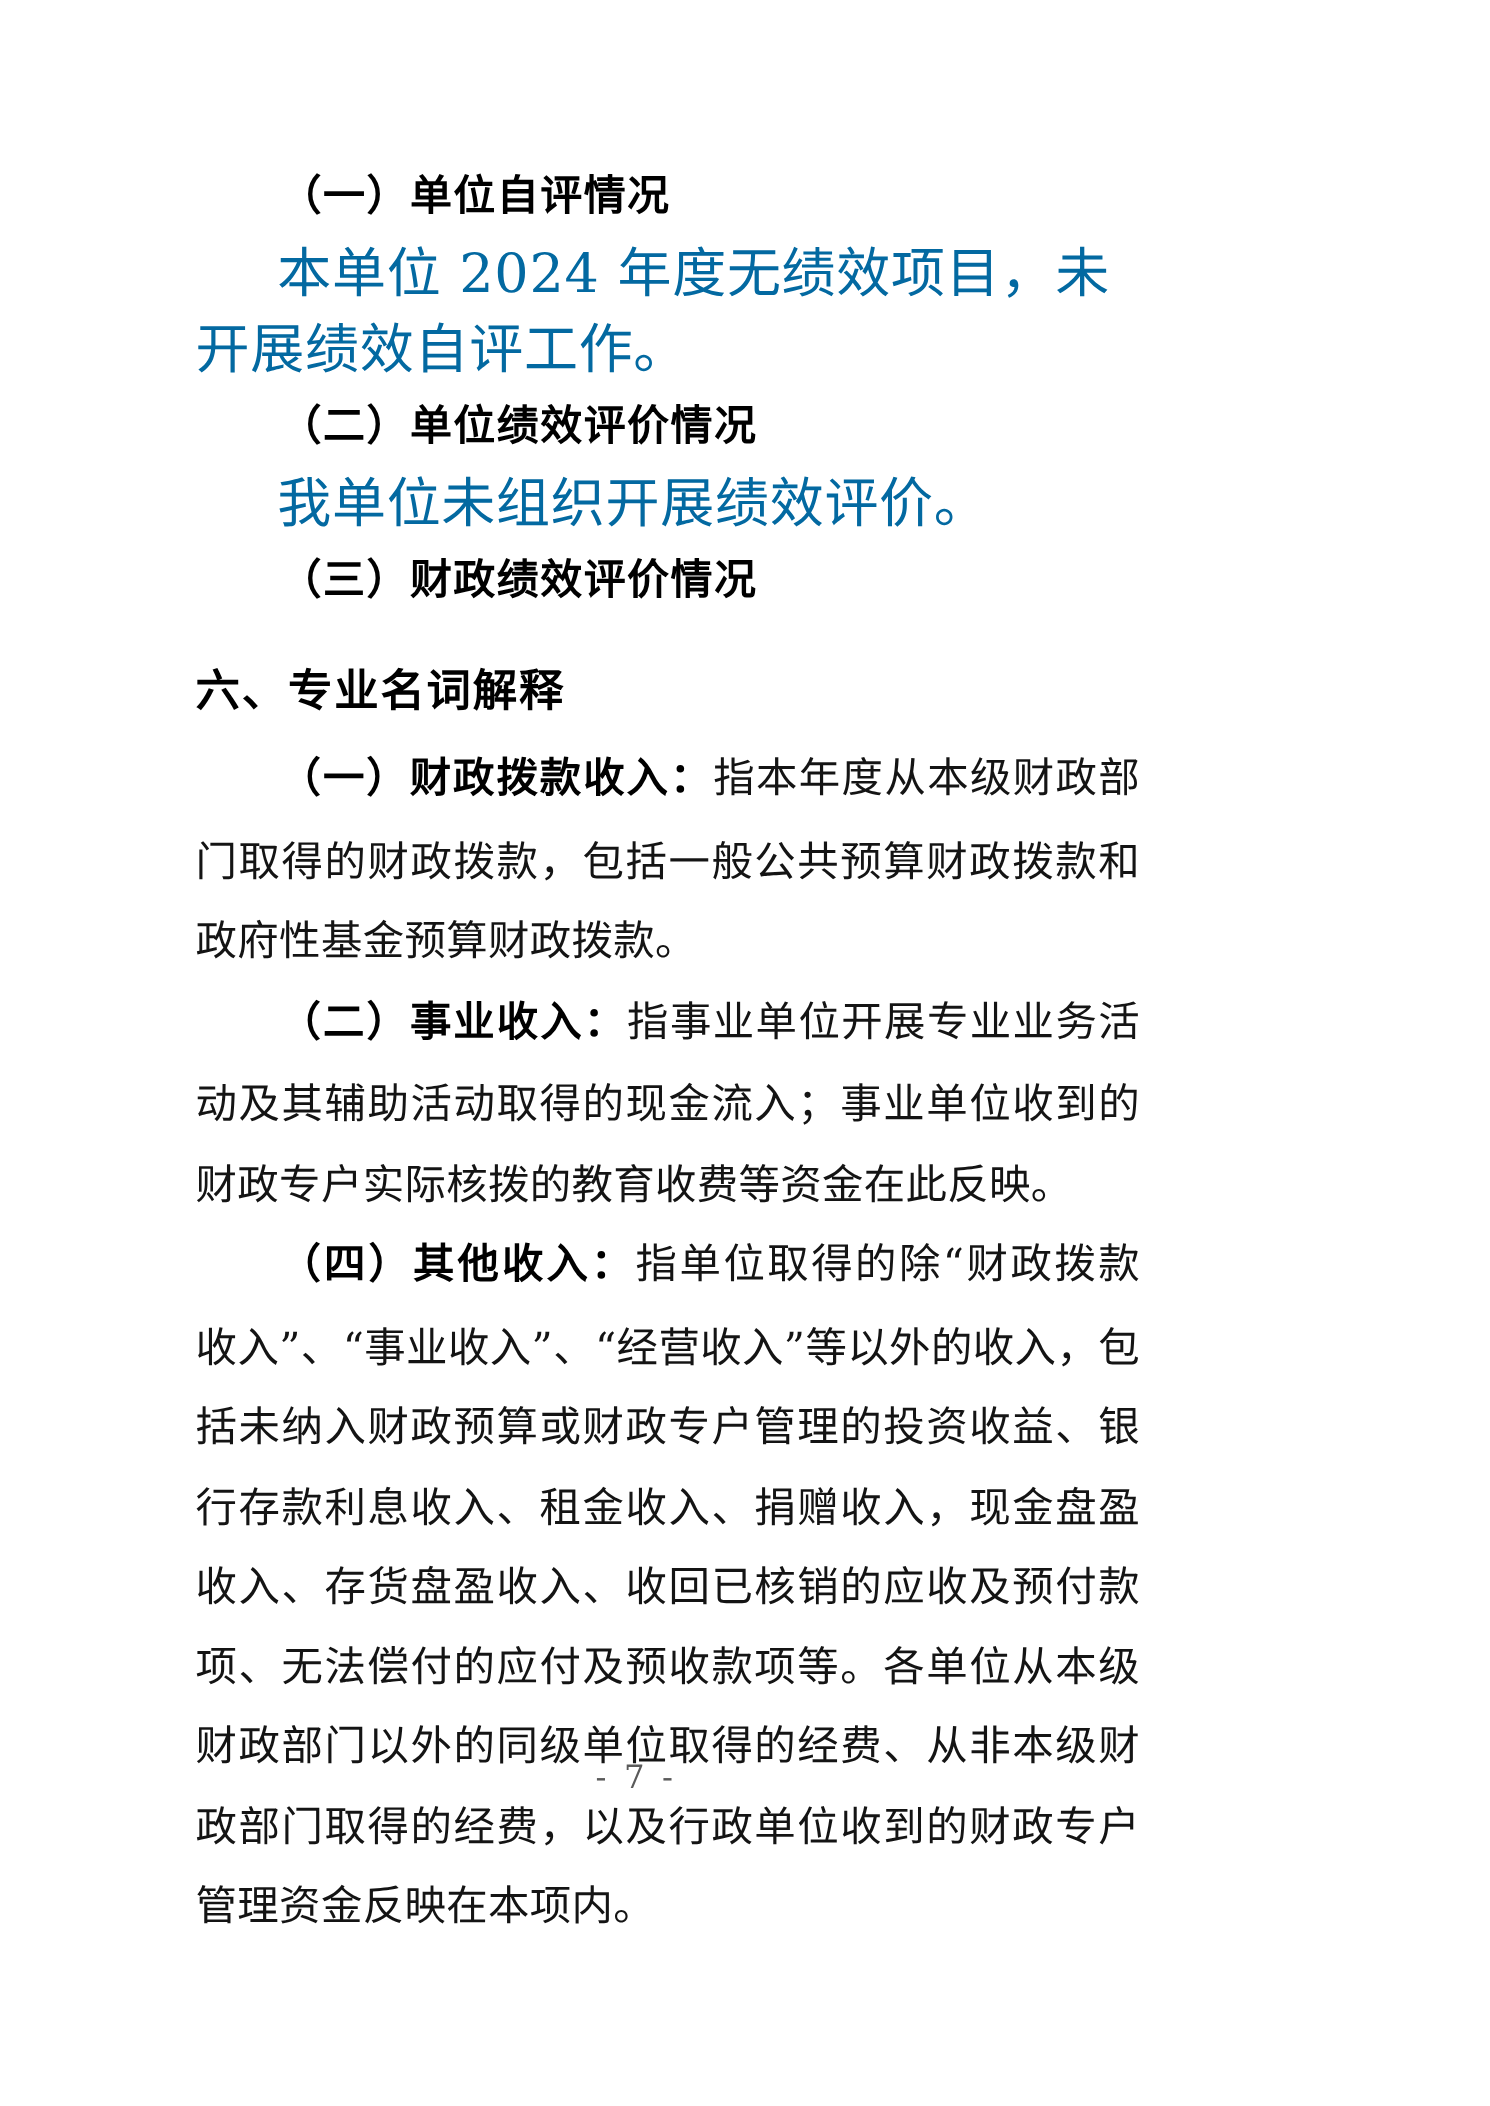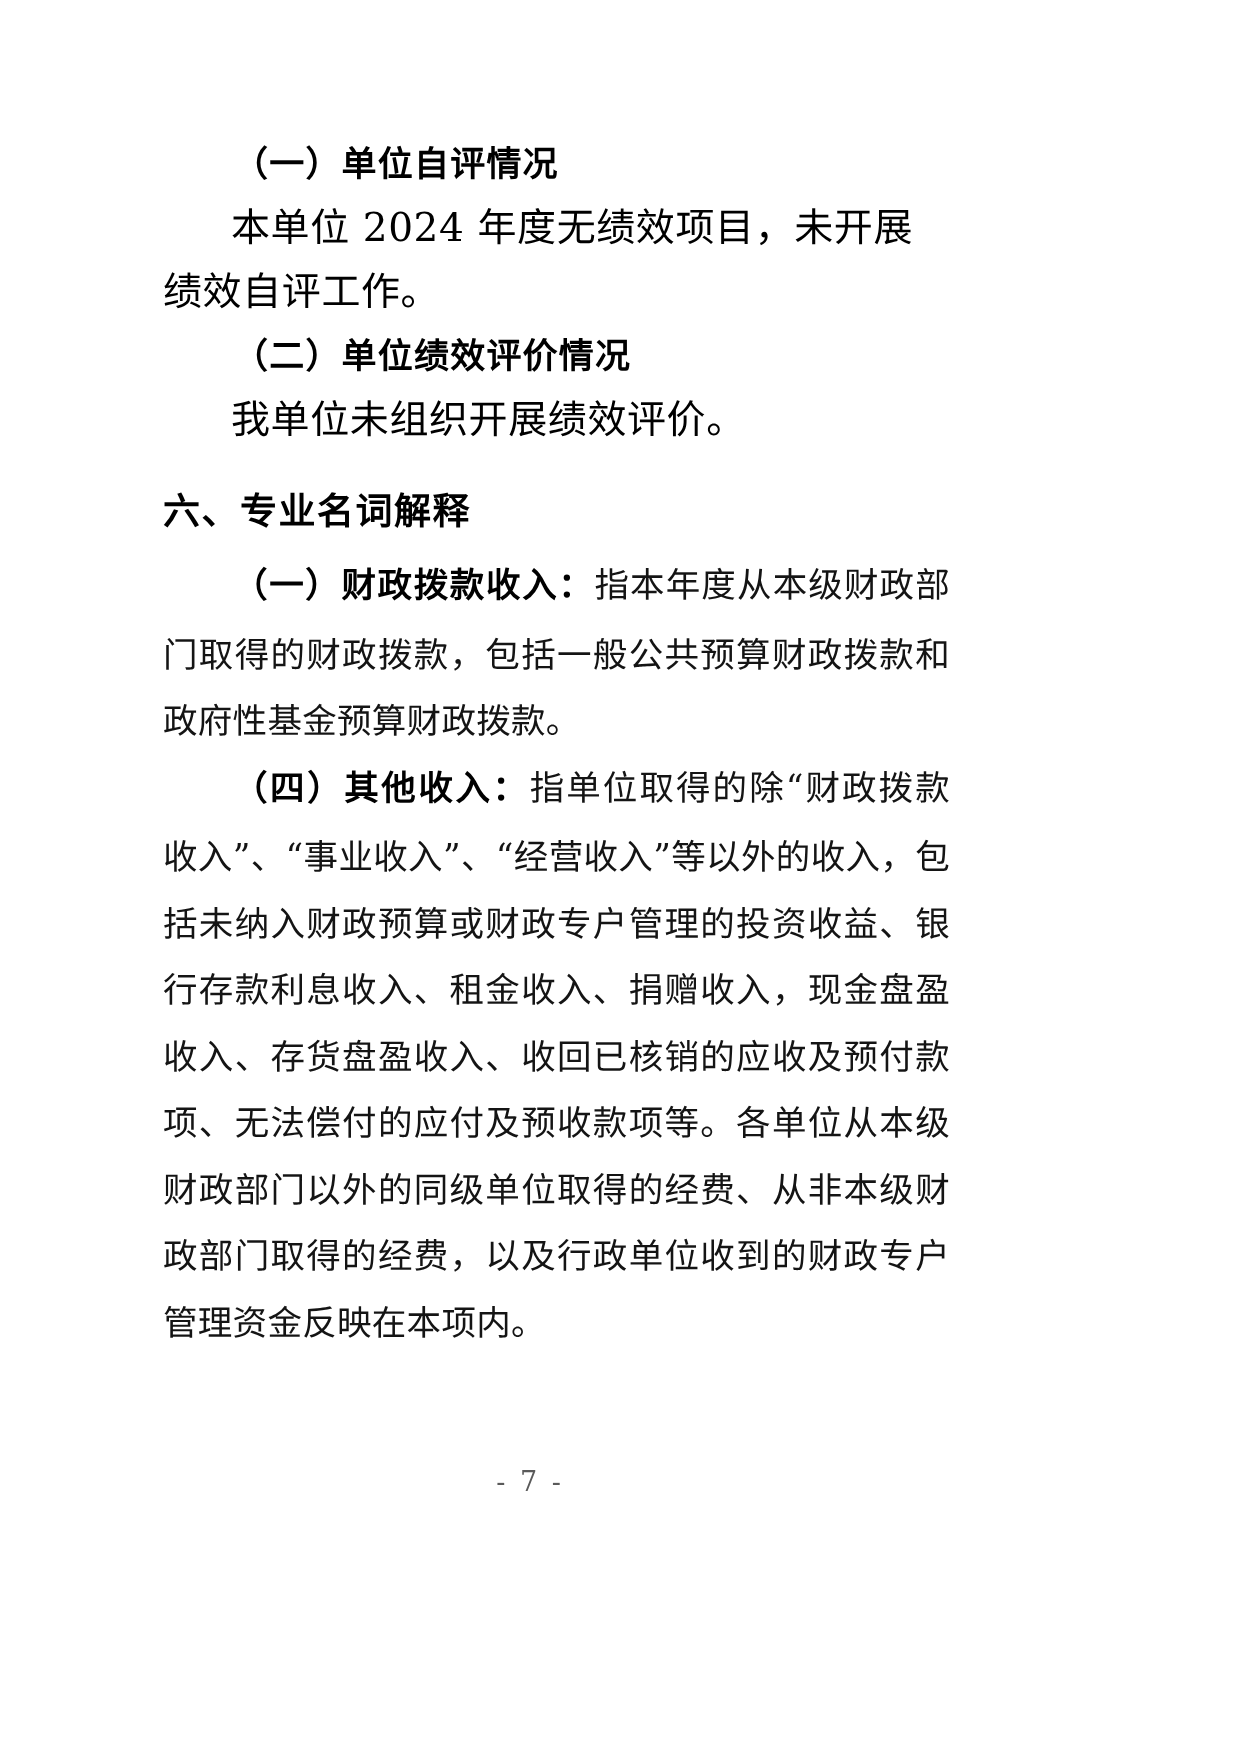--- a/index.html
+++ b/index.html
@@ -34,26 +34,26 @@
     line-height: 64px;
     font-weight: 700;
     letter-spacing: 1.2px;
     text-indent: 70px;
     color: #000000;
     margin: 0;
   }
 
   
   .stmt {
-    font-size: 39px;
+    font-size: 45px;
     line-height: 64px;
     letter-spacing: 0.6px;
     text-indent: 68px;
     margin: 0;
-    color: #000000;
+    color: #0369a1;
     font-weight: 400;
   }
 
   
   .section-heading {
     font-family: "DejaVu Sans", "Liberation Sans", sans-serif;
     font-size: 37px;
     line-height: 80px;
     font-weight: 700;
     letter-spacing: 1.5px;
@@ -105,33 +105,37 @@
   <div class="content">
 
     <div>
 
       <h3 class="sub-heading">（一）单位自评情况</h3>
       <p class="stmt">本单位 2024 年度无绩效项目，未开展绩效自评工作。</p>
 
       <h3 class="sub-heading">（二）单位绩效评价情况</h3>
       <p class="stmt">我单位未组织开展绩效评价。</p>
 
+      <h3 class="sub-heading">（三）财政绩效评价情况</h3>
 
     </div>
 
     <div class="gap-md"></div>
 
     <div>
 
       <h2 class="section-heading">六、专业名词解释</h2>
 
       <p class="term-para">
         <span class="term">（一）财政拨款收入：</span><span>指本年度从本级财政部门取得的财政拨款，包括一般公共预算财政拨款和政府性基金预算财政拨款。</span>
       </p>
 
+      <p class="term-para">
+        <span class="term">（二）事业收入：</span><span>指事业单位开展专业业务活动及其辅助活动取得的现金流入；事业单位收到的财政专户实际核拨的教育收费等资金在此反映。</span>
+      </p>
 
 
       <p class="term-para">
         <span class="term">（四）其他收入：</span><span>指单位取得的除“财政拨款收入”、“事业收入”、“经营收入”等以外的收入，包括未纳入财政预算或财政专户管理的投资收益、银行存款利息收入、租金收入、捐赠收入，现金盘盈收入、存货盘盈收入、收回已核销的应收及预付款项、无法偿付的应付及预收款项等。各单位从本级财政部门以外的同级单位取得的经费、从非本级财政部门取得的经费，以及行政单位收到的财政专户管理资金反映在本项内。</span>
       </p>
 
     </div>
 
   </div>
 

